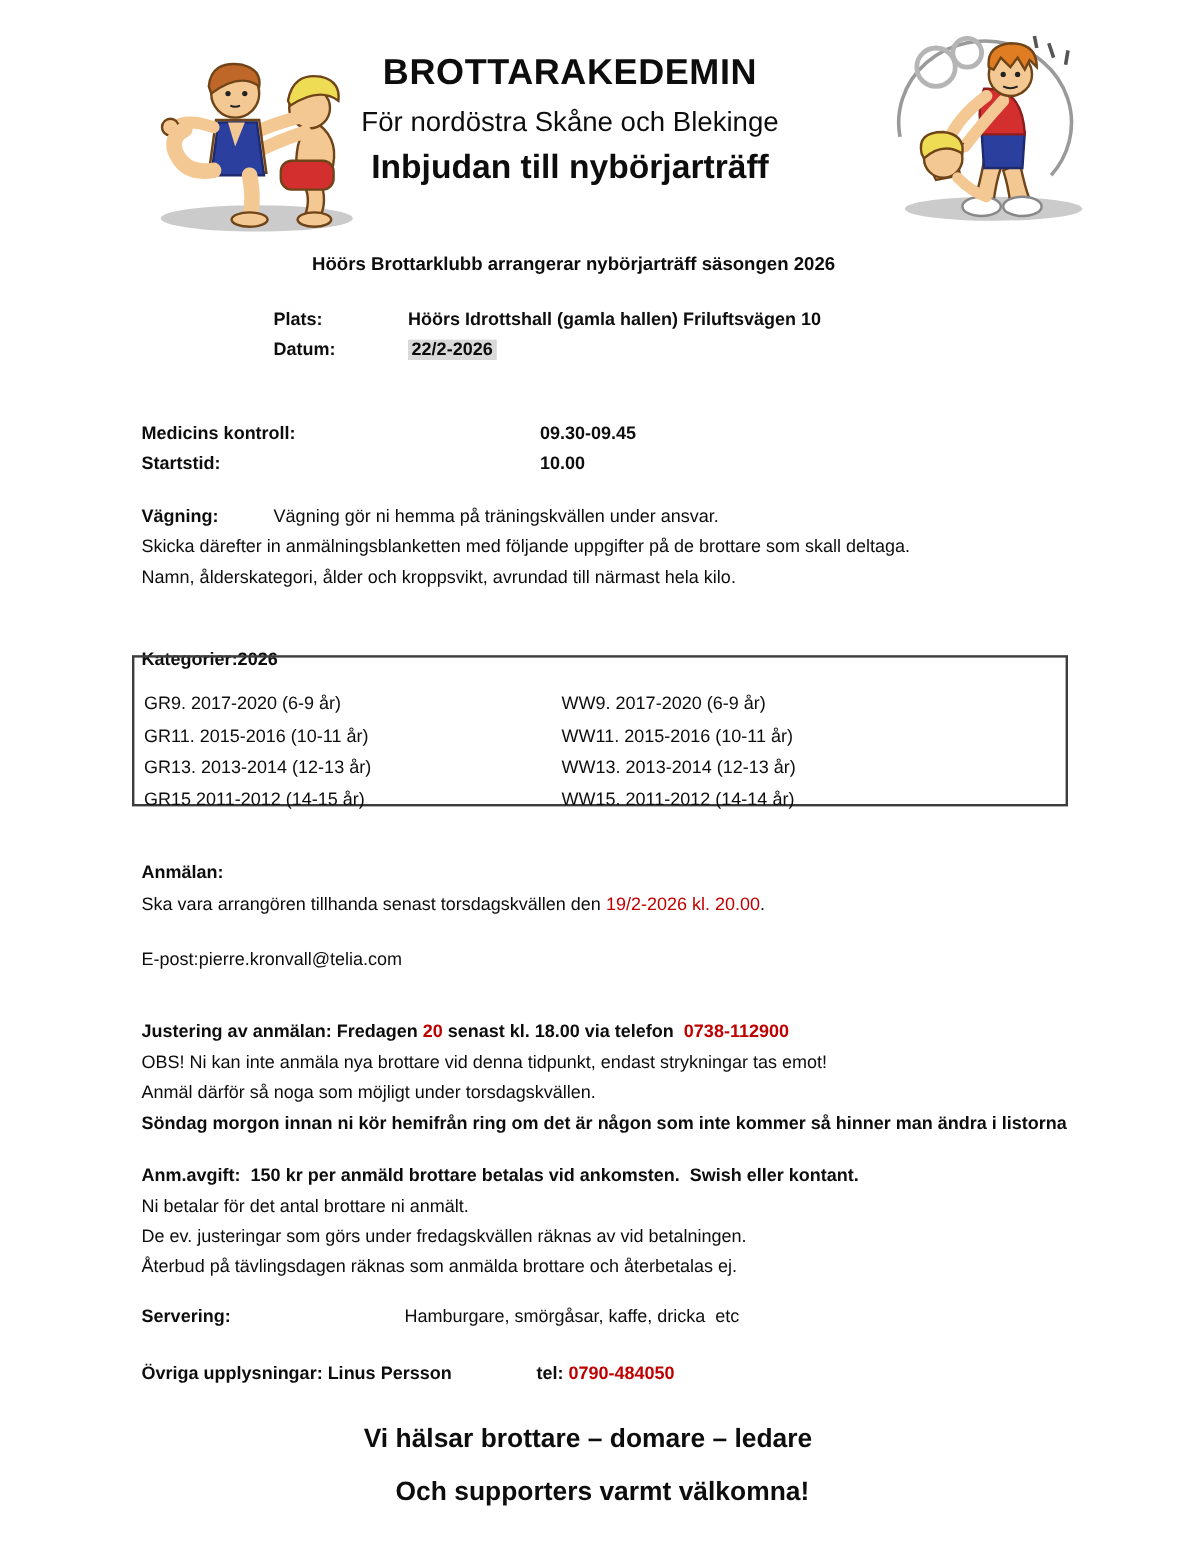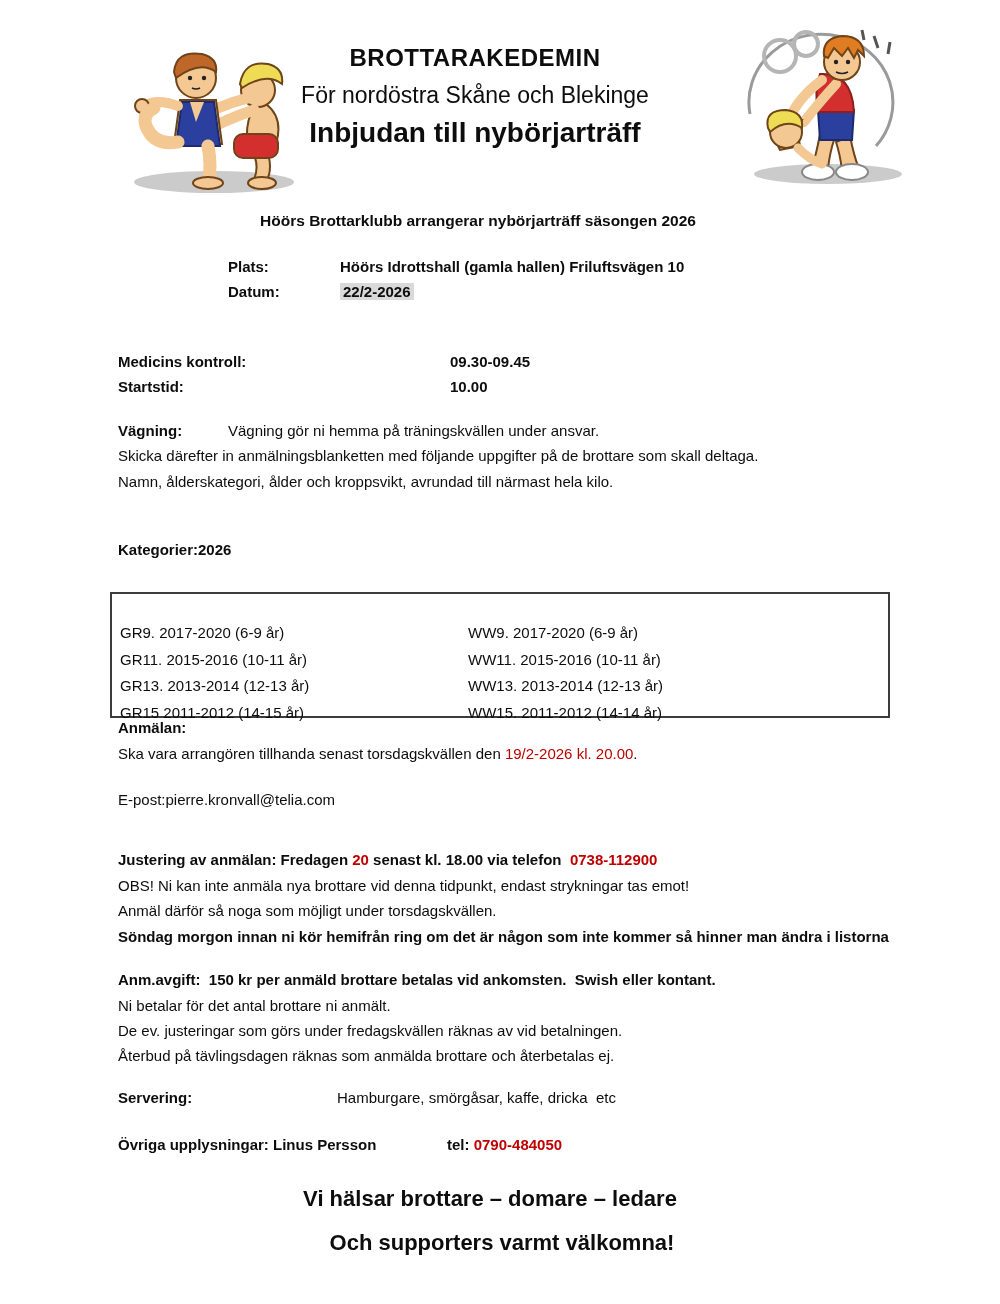--- a/index.html
+++ b/index.html
@@ -9,21 +9,21 @@
     overflow:hidden;
   }
   .abs{position:absolute;white-space:nowrap;}
   .b{font-weight:bold;}
   .red{color:#C00000;}
 
   .illu-left{position:absolute;left:116px;top:26px;width:192px;height:172px;}
   .illu-right{position:absolute;left:724px;top:14px;width:192px;height:178px;}
 
   .titles{position:absolute;left:245px;top:44px;width:460px;text-align:center;}
-  .title-main{font-size:24px;font-weight:bold;letter-spacing:.5px;}
+  .title-main{font-size:30px;font-weight:bold;letter-spacing:.5px;}
   .title-sub{font-size:23px;margin-top:10px;}
   .title-invite{font-size:28px;font-weight:bold;margin-top:8px;}
 
   .arranger{left:138px;top:212px;width:680px;text-align:center;font-weight:bold;font-size:15.5px;}
 
   .lbl-plats{left:228px;top:258px;}
   .val-plats{left:340px;top:258px;}
   .lbl-datum{left:228px;top:283px;}
   .val-datum{left:340px;top:283px;background:#D9D9D9;padding:0 3px;}
 
@@ -31,21 +31,21 @@
   .val-medical{left:450px;top:353px;}
   .lbl-start{left:118px;top:378px;}
   .val-start{left:450px;top:378px;}
 
   .lbl-vagning{left:118px;top:422px;}
   .vagning-l1{left:228px;top:422px;text-align:right;}
   .vagning-l2{left:118px;top:447px;}
   .vagning-l3{left:118px;top:473px;}
 
   .cat-heading{left:118px;top:541px;}
-  .cat-box{position:absolute;left:110px;top:592px;width:776px;height:122px;border:2px solid #3c3c3c;}
+  .cat-box{position:absolute;left:110px;top:546px;width:776px;height:122px;border:2px solid #3c3c3c;}
   .cat-col{position:absolute;top:26px;line-height:26.5px;white-space:nowrap;}
   .cat-col div{height:26.5px;}
   .cat-col-left{left:8px;}
   .cat-col-right{left:356px;}
 
   .anmalan-h{left:118px;top:719px;}
   .anmalan-line{left:118px;top:745px;}
   .epost-line{left:118px;top:791px;}
   .epost-val{}
 

